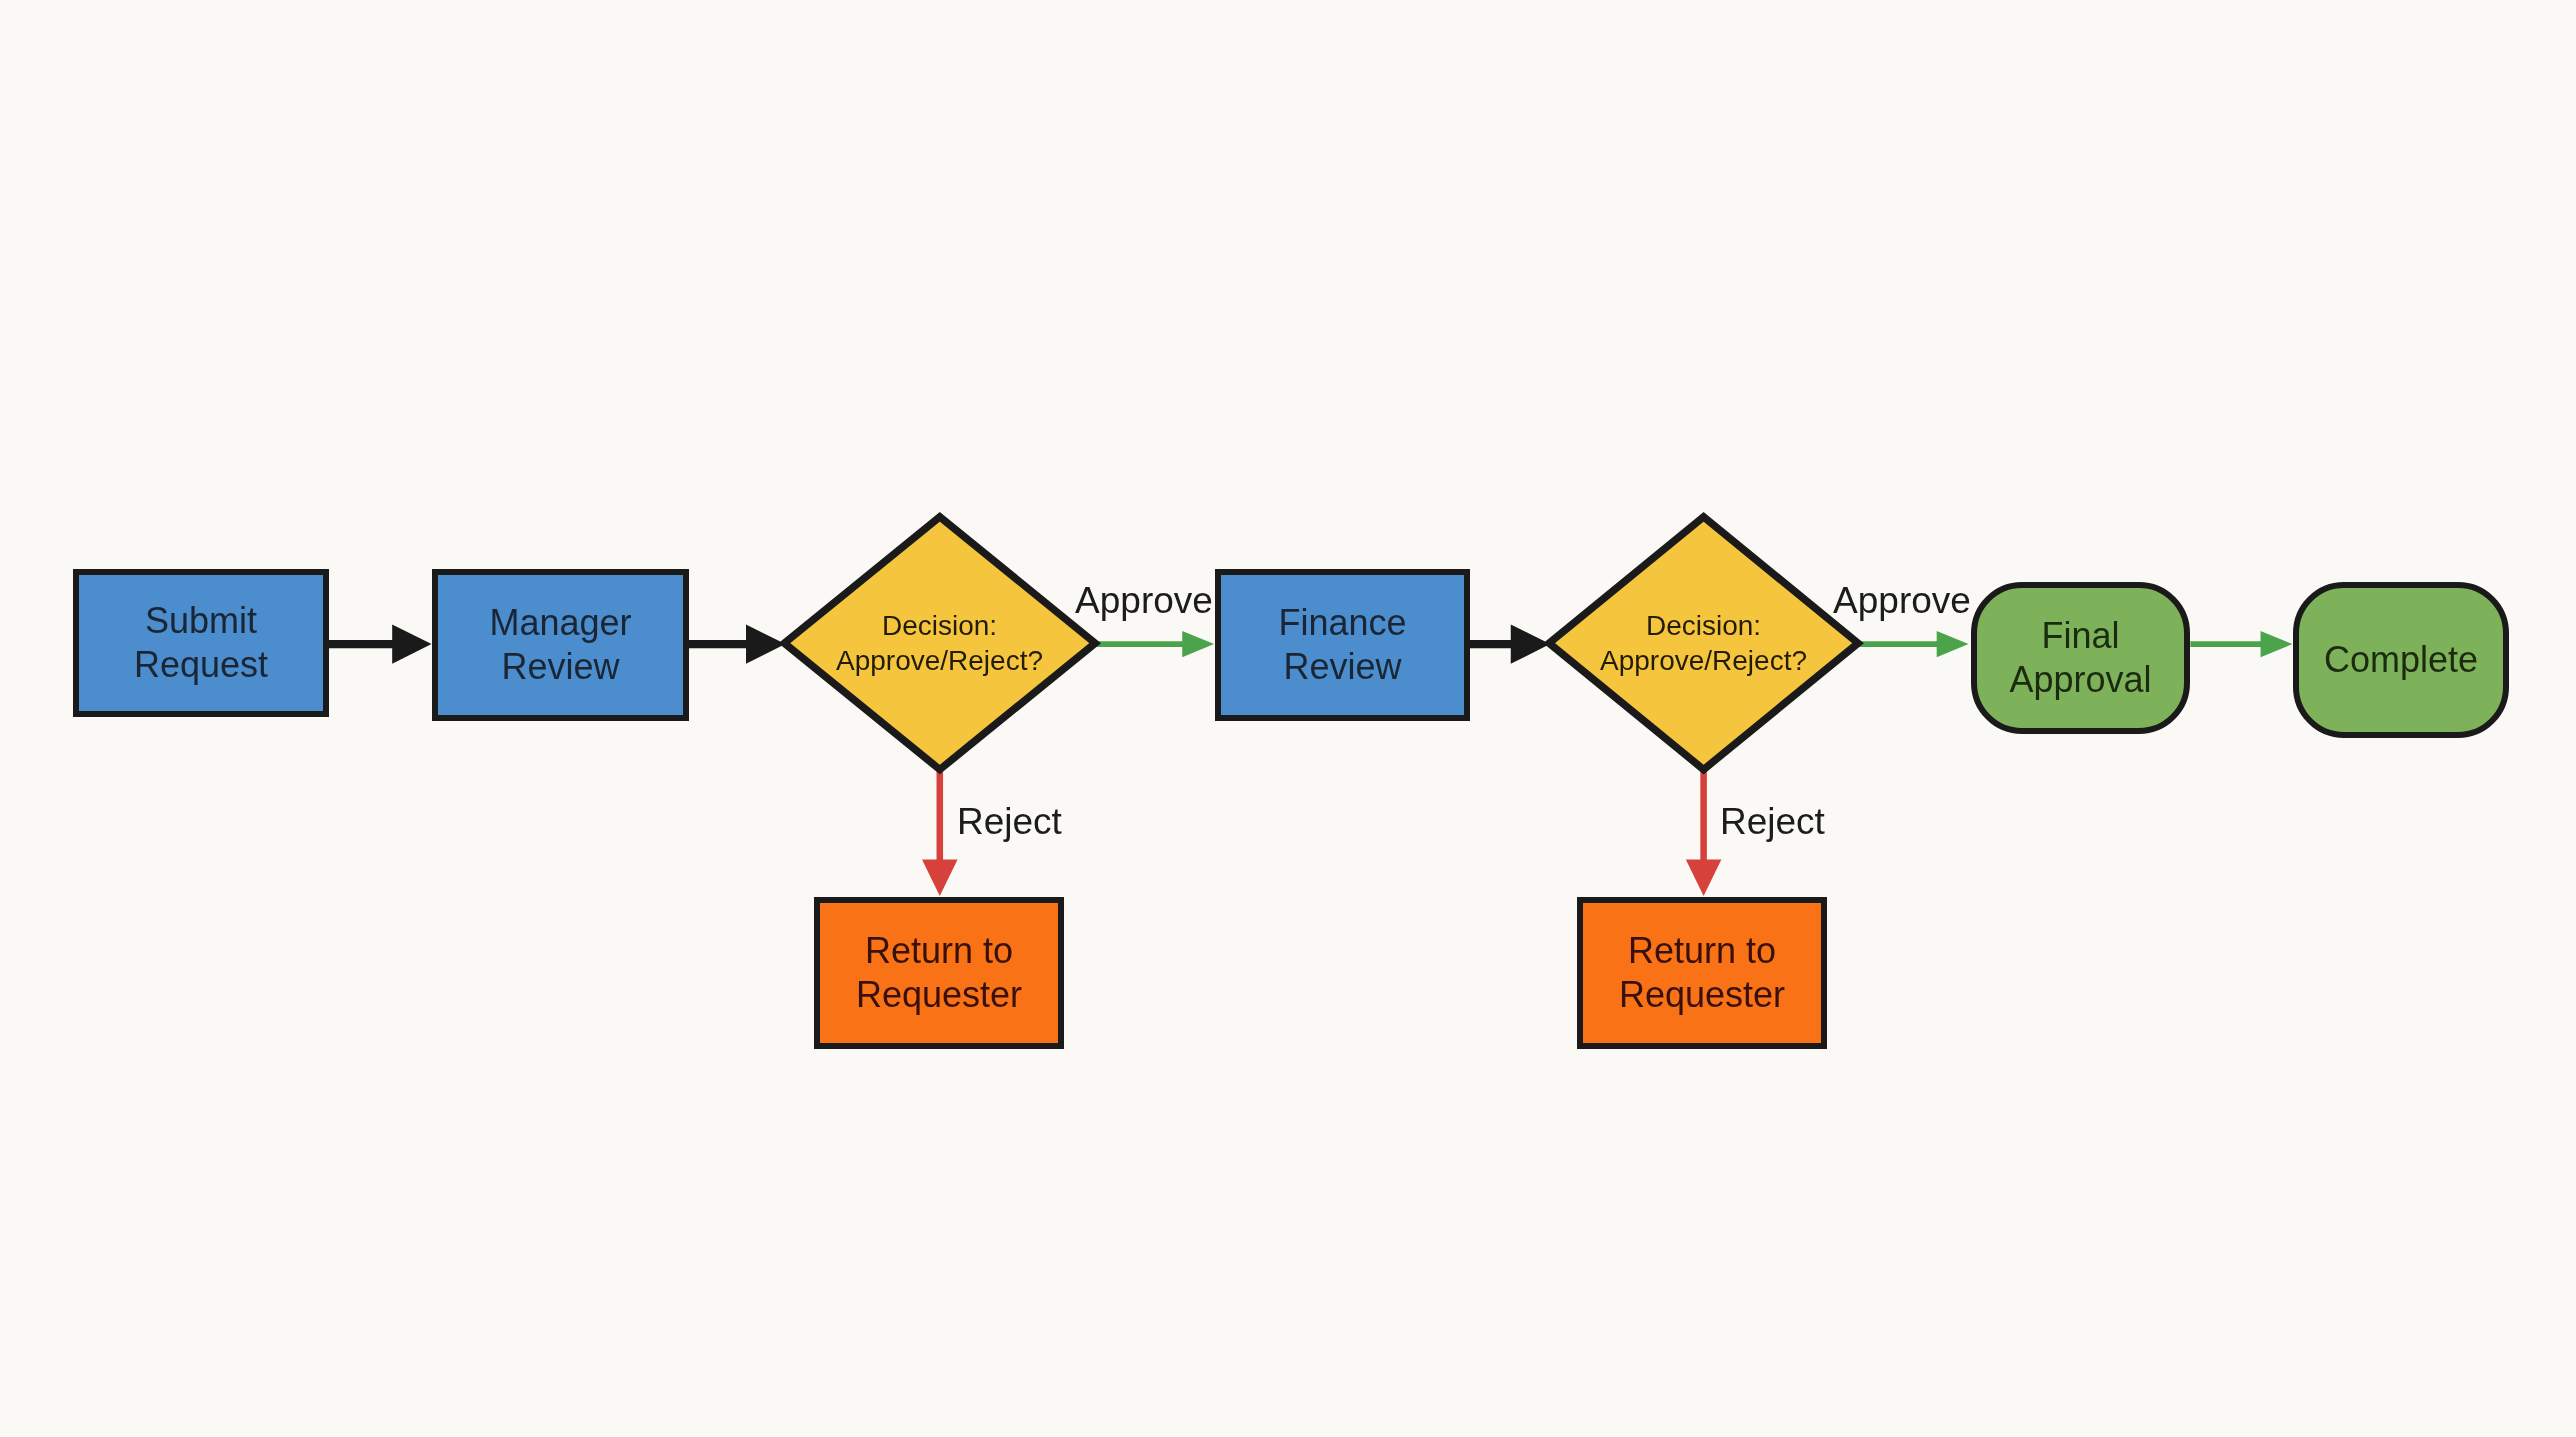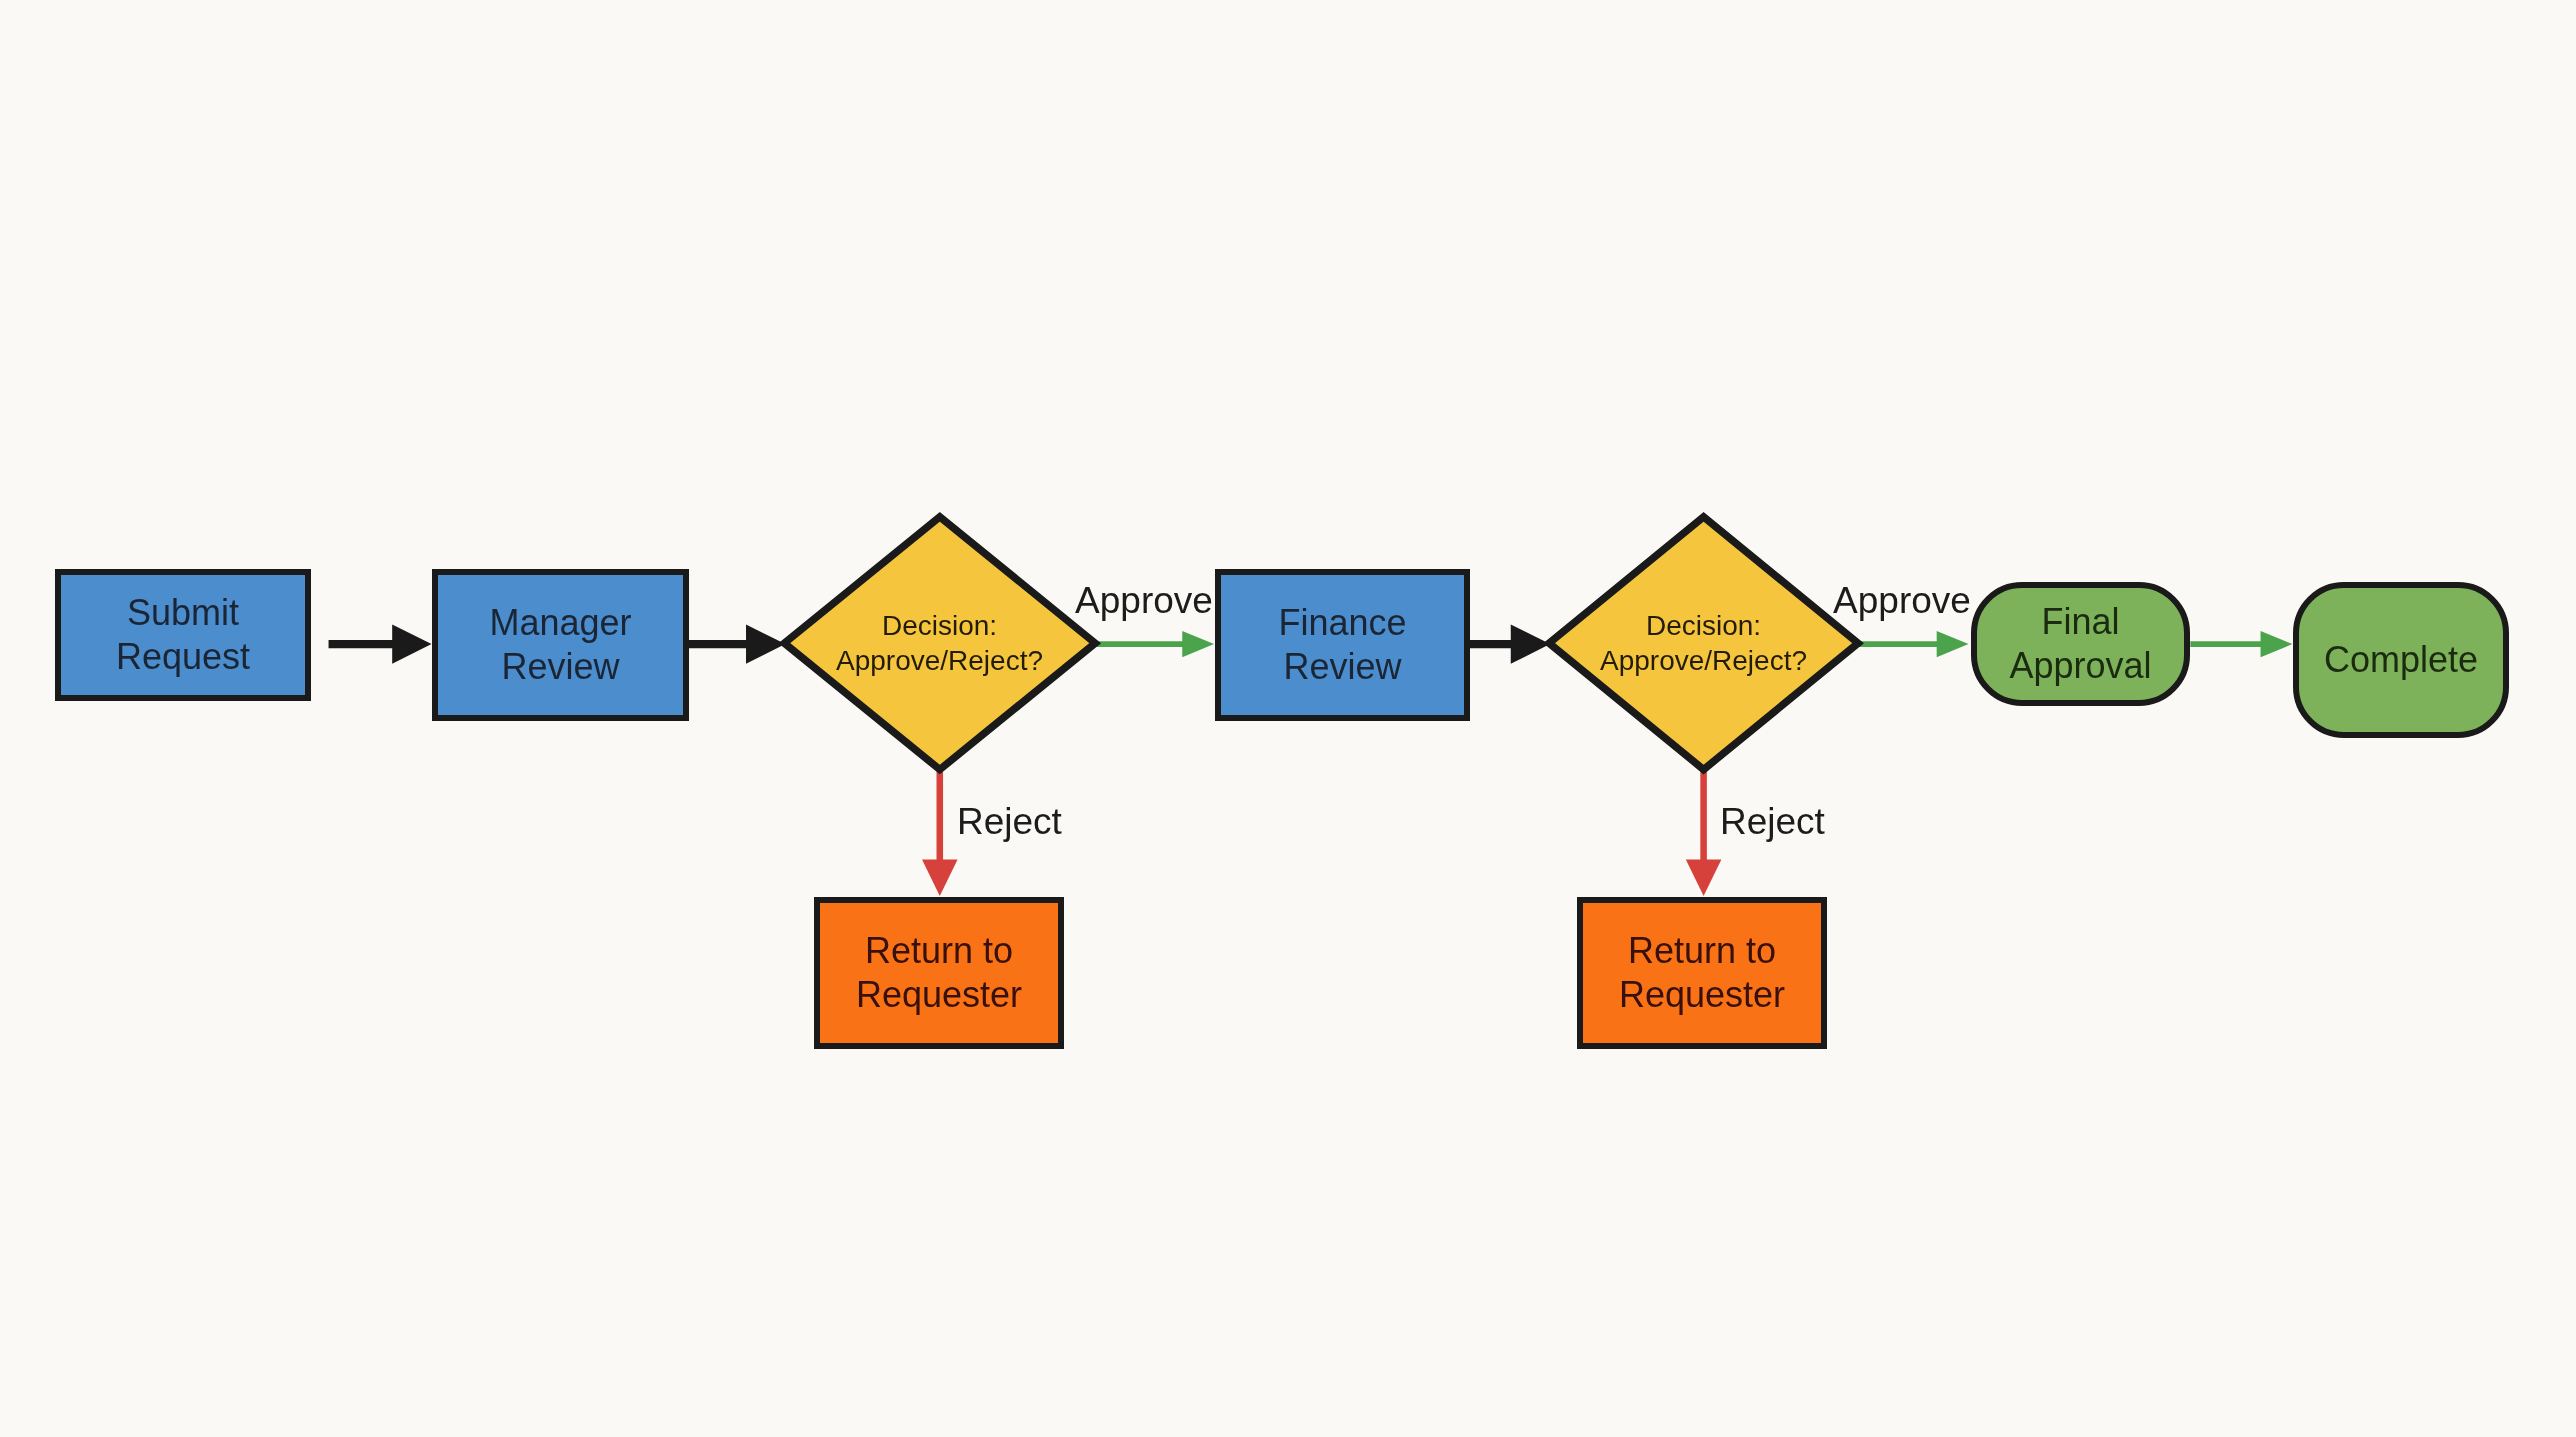--- a/index.html
+++ b/index.html
@@ -121,21 +121,21 @@
     </g>
     <g>
       <line x1="1820" y1="820" x2="1820" y2="921" stroke="#d6423b" stroke-width="7"></line>
       <polygon points="1801,918 1839,918 1820,957" fill="#d6423b"></polygon>
     </g>
 
     <polygon points="838,687 1004,552 1170,687 1004,822" fill="#f5c63d" stroke="#1a1a1a" stroke-width="8" stroke-linejoin="miter"></polygon>
     <polygon points="1655,687 1820,552 1985,687 1820,822" fill="#f5c63d" stroke="#1a1a1a" stroke-width="8" stroke-linejoin="miter"></polygon>
   </svg>
 
-  <div class="node process" style="left:55px; top:569px; width:256px; height:132px;">
+  <div class="node process" style="left:73px; top:569px; width:256px; height:148px;">
     <span class="node-label w220">Submit Request</span>
   </div>
 
   <div class="node process" style="left:1215px; top:569px; width:255px; height:152px;">
     <span class="node-label w200">Finance Review</span>
   </div>
 
   <div class="node process" style="left:432px; top:569px; width:257px; height:152px;">
     <span class="node-label w220">Manager Review</span>
   </div>
@@ -149,21 +149,21 @@
   </div>
 
   <div class="node reject-box" style="left:814px; top:897px; width:250px; height:152px;">
     <span class="node-label w220">Return to Requester</span>
   </div>
 
   <div class="node reject-box" style="left:1577px; top:897px; width:250px; height:152px;">
     <span class="node-label w220">Return to Requester</span>
   </div>
 
-  <div class="node terminal" style="left:1971px; top:582px; width:219px; height:124px;">
+  <div class="node terminal" style="left:1971px; top:582px; width:219px; height:152px;">
     <span class="node-label w180">Final Approval</span>
   </div>
 
   <div class="node terminal" style="left:2293px; top:582px; width:216px; height:156px;">
     <span class="node-label w200">Complete</span>
   </div>
 
   <div class="edge-label centered" style="left:1144px; top:580px;">Approve</div>
 
   <div class="edge-label" style="left:957px; top:801px;">Reject</div>

